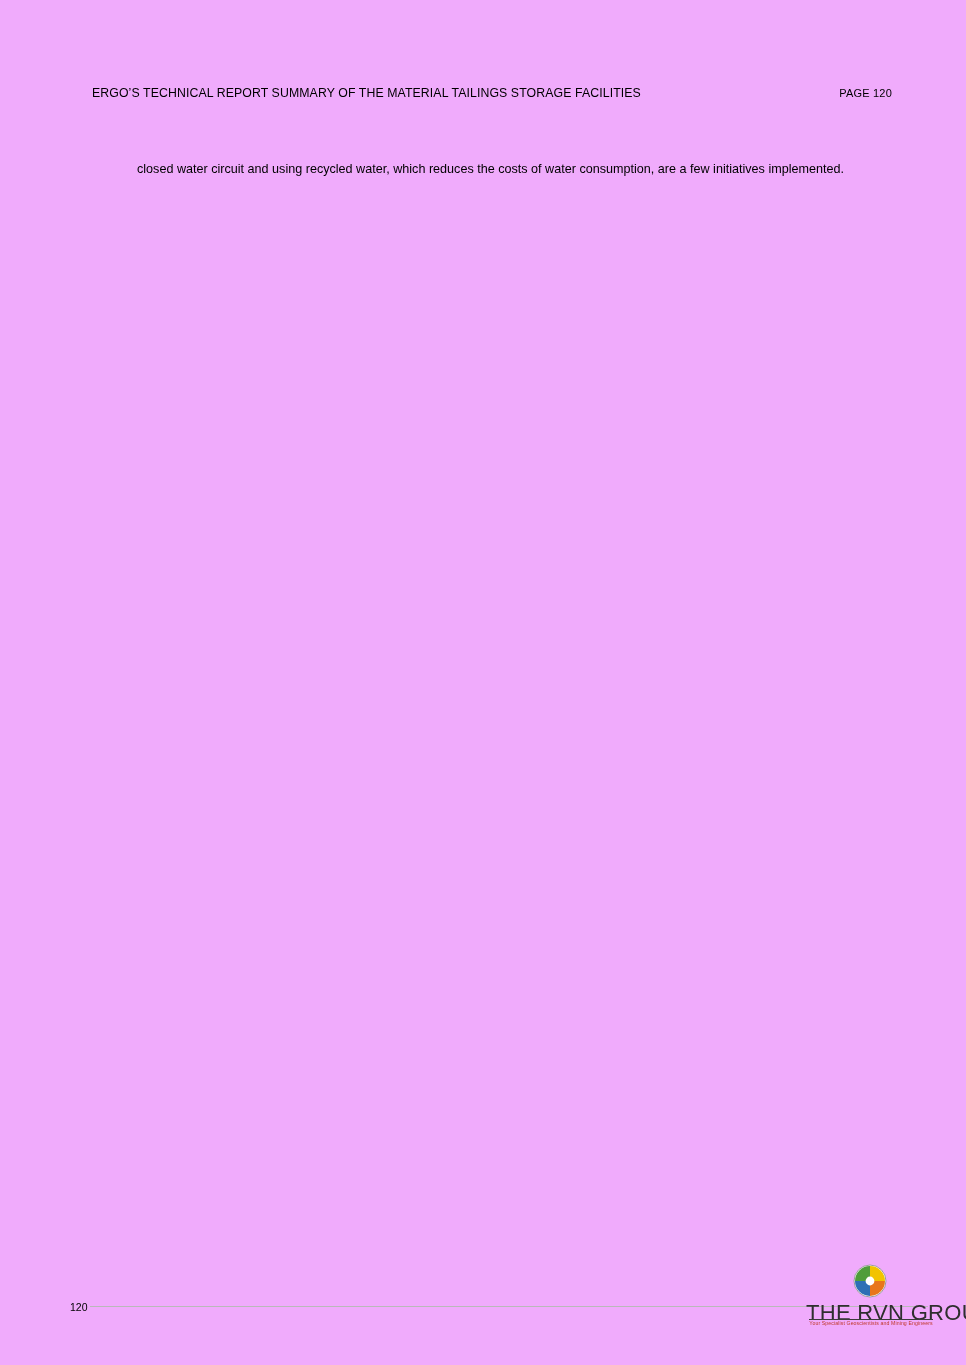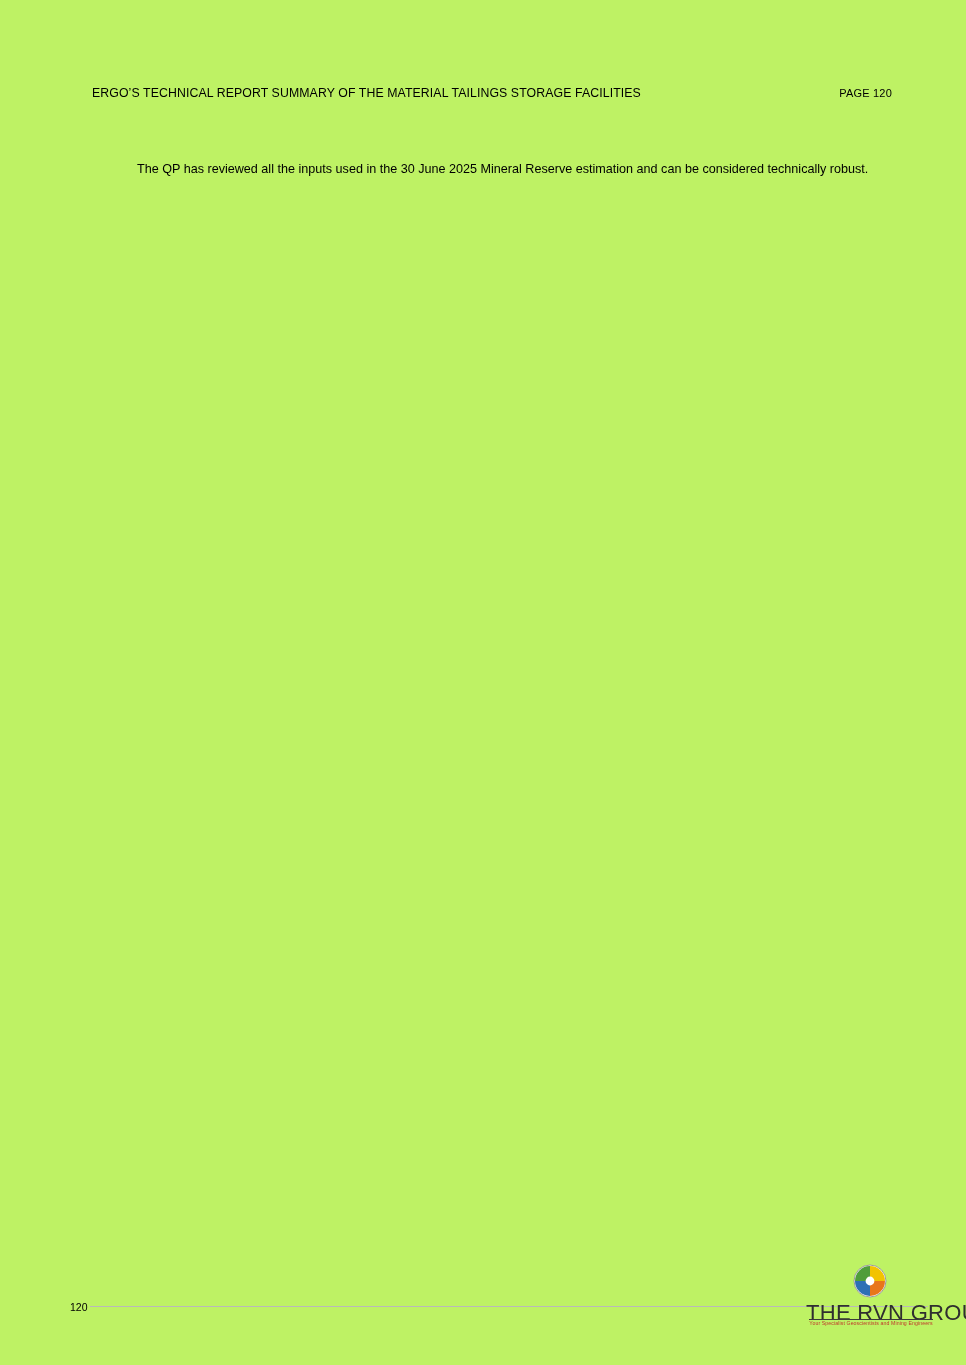--- a/index.html
+++ b/index.html
@@ -8,21 +8,21 @@
     background: #ffffff;
   }
   body {
     font-family: "Liberation Sans", sans-serif;
     color: #000000;
   }
   .page {
     position: relative;
     width: 966px;
     height: 1365px;
-    background: #bef264;
+    background: #f0abfc;
     overflow: hidden;
     box-sizing: border-box;
   }
   
   .page-header {
     position: absolute;
     left: 92px;
     top: 86px;
     width: 800px;
     display: flex;
@@ -126,21 +126,21 @@
 <body>
 
 <div class="page">
 
   <div class="page-header">
     <div class="header-title">ERGO’S TECHNICAL REPORT SUMMARY OF THE MATERIAL TAILINGS STORAGE FACILITIES</div>
     <div class="header-page-label">PAGE 120</div>
   </div>
 
   <div class="content">
-    <p class="para">The QP has reviewed all the inputs used in the 30 June 2025 Mineral Reserve estimation and can be considered technically robust.</p>
+    <p class="para">closed water circuit and using recycled water, which reduces the costs of water consumption, are a few initiatives implemented.</p>
   </div>
 
   <div class="footer-rule"></div>
   <div class="footer-page-number">120</div>
 
   <div class="logo-block">
     <div class="logo-mark">
       <svg width="34" height="34" viewBox="0 0 34 34" xmlns="http://www.w3.org/2000/svg">
         <circle cx="17" cy="17" r="16" fill="#ffffff" stroke="#9a9a9a" stroke-width="1"></circle>
         <path d="M17 17 L17 2 A15 15 0 0 1 32 17 Z" fill="#f2c300"></path>

